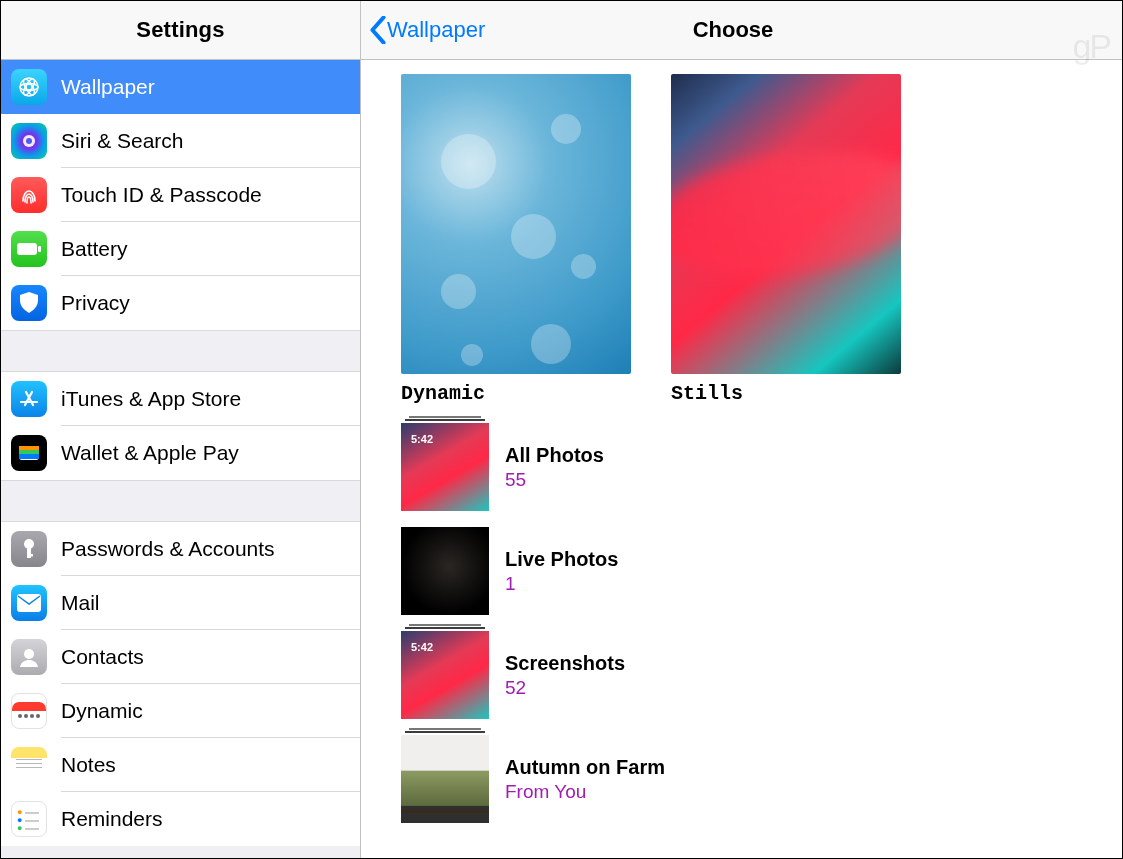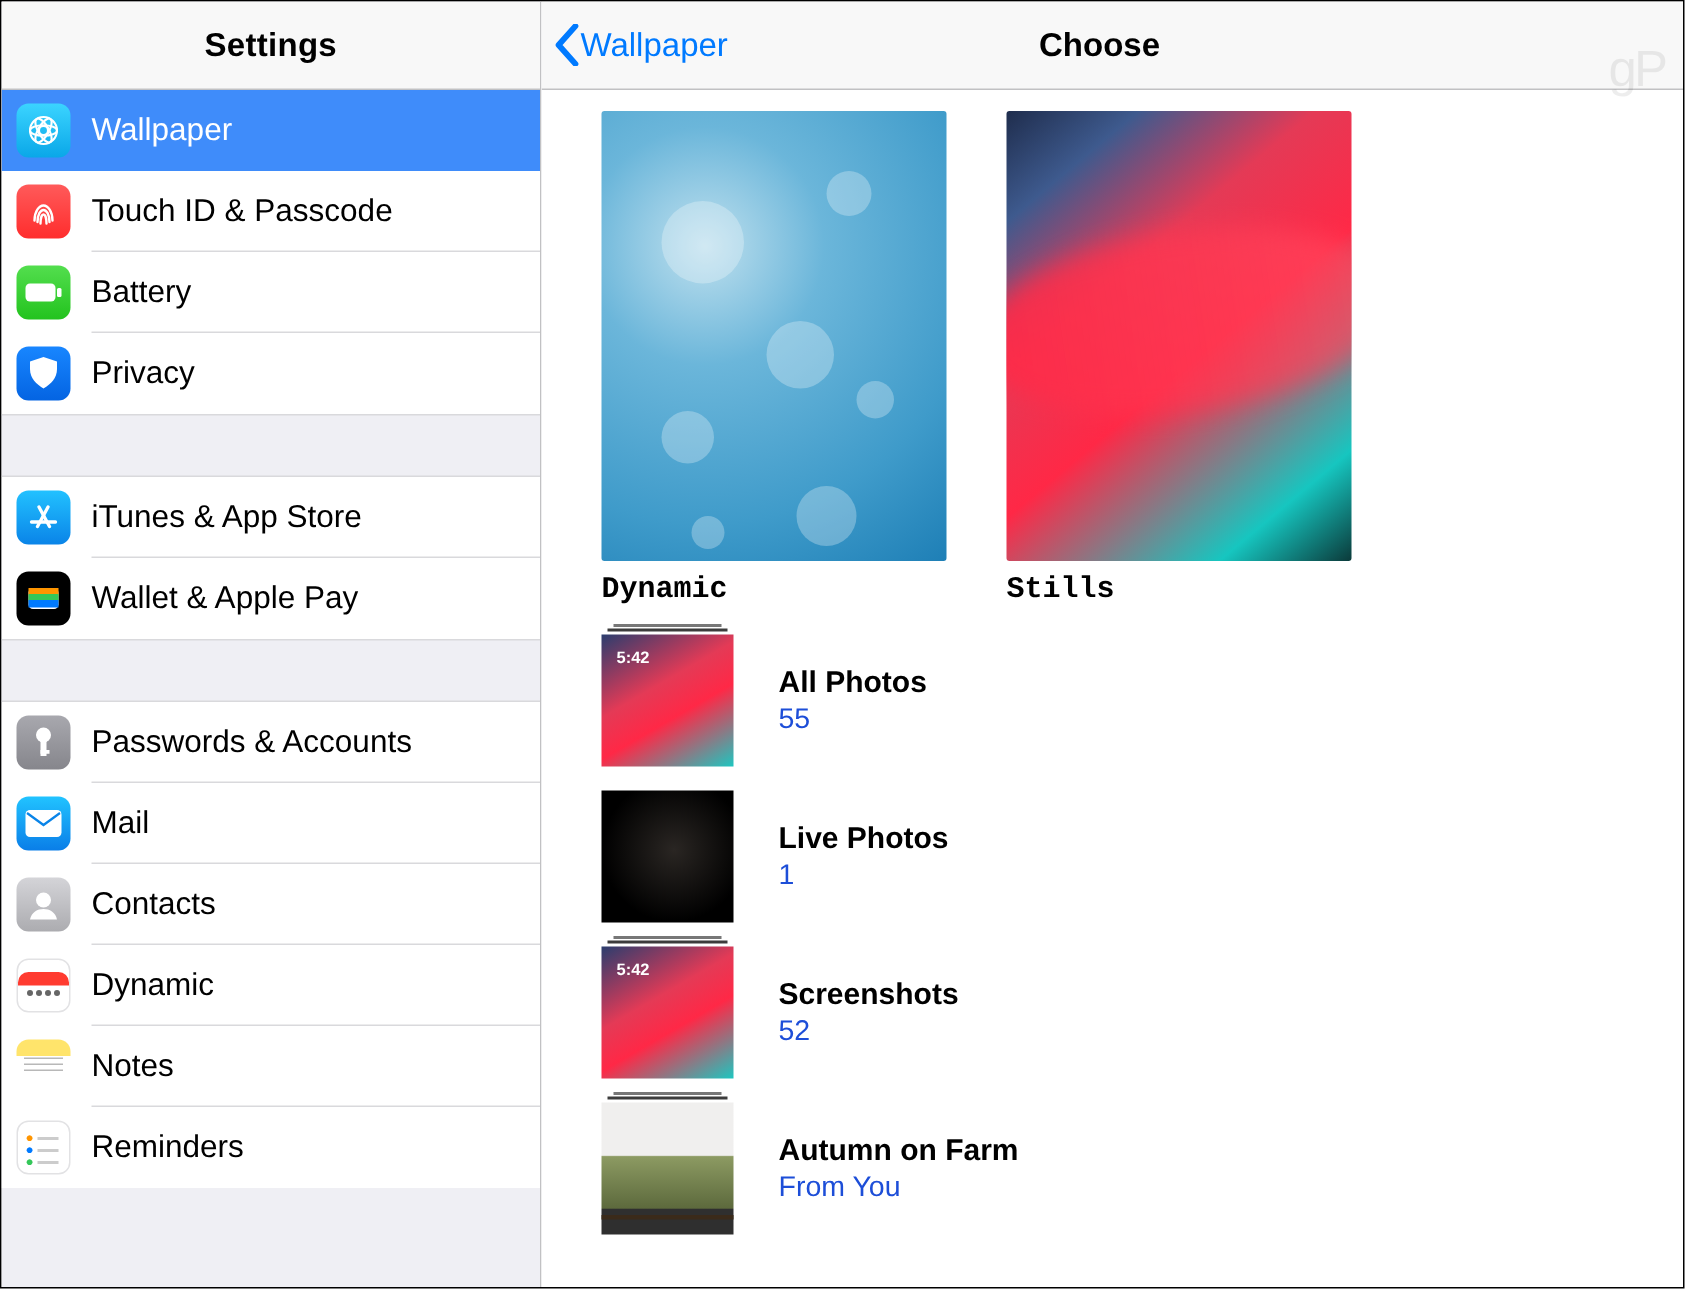--- a/index.html
+++ b/index.html
@@ -126,28 +126,28 @@
 
   
   .album-row {
     display: flex;
     align-items: center;
     padding: 8px 0;
     cursor: pointer;
   }
   .album-thumb {
     width: 88px; height: 88px;
-    margin-right: 30px;
+    margin-right: 16px;
     position: relative;
     flex-shrink:0;
   }
   .stack-line { position:absolute; top:-4px; left:4px; right:4px; height:2px; background:#3c3c3c;}
   .stack-line.l2 { top:-7px; left:8px; right:8px; background:#777;}
   .album-title { font-size: 20px; font-weight: 700; }
-  .album-sub { font-size: 19px; color: #1d4ed8; margin-top:2px;}
+  .album-sub { font-size: 19px; color: #a21caf; margin-top:2px;}
 
   .thumb-ss {
     width:100%;height:100%;
     background: linear-gradient(150deg, #2b3d6e 0%, #e43a56 40%, #ff2846 60%, #1ec6c0 100%);
     position:relative;
   }
   .thumb-ss .time { position:absolute; top:10px; left:10px; color:#fff; font-size:11px; font-weight:600;}
   .thumb-black { width:100%;height:100%; background: radial-gradient(circle at 55% 45%, #2a2623 0%, #000 70%);}
   .thumb-farm {
     width:100%;height:100%;
@@ -191,20 +191,31 @@
                   <circle cx="12" cy="12" r="9"></circle>
                   <ellipse cx="12" cy="12" rx="9" ry="3.5"></ellipse>
                   <ellipse cx="12" cy="12" rx="9" ry="3.5" transform="rotate(60 12 12)"></ellipse>
                   <ellipse cx="12" cy="12" rx="9" ry="3.5" transform="rotate(-60 12 12)"></ellipse>
                 </g>
               </svg>
             </div>
             <span class="sidebar-label">Wallpaper</span>
           </div>
           <div class="sidebar-row">
+            <div class="app-icon ic-siri">
+              <svg width="24" height="24" viewBox="0 0 24 24">
+                <circle cx="12" cy="12" r="10" fill="none"></circle>
+                <circle cx="12" cy="12" r="6" fill="#fff" opacity="0.9"></circle>
+                <circle cx="12" cy="12" r="3" fill="#4a5ef0"></circle>
+              </svg>
+            </div>
+            <span class="sidebar-label">Siri &amp; Search</span>
+            <div class="sep"></div>
+          </div>
+          <div class="sidebar-row">
             <div class="app-icon ic-touchid">
               <svg width="24" height="24" viewBox="0 0 24 24">
                 <g stroke="#fff" stroke-width="1.6" fill="none" stroke-linecap="round">
                   <path d="M6 18c0-6 3-10 6-10s6 4 6 10"></path>
                   <path d="M8 19c0-5 2-8 4-8s4 3 4 8"></path>
                   <path d="M10 20c0-4 1-6 2-6s2 2 2 6"></path>
                 </g>
               </svg>
             </div>
             <span class="sidebar-label">Touch ID &amp; Passcode</span>

